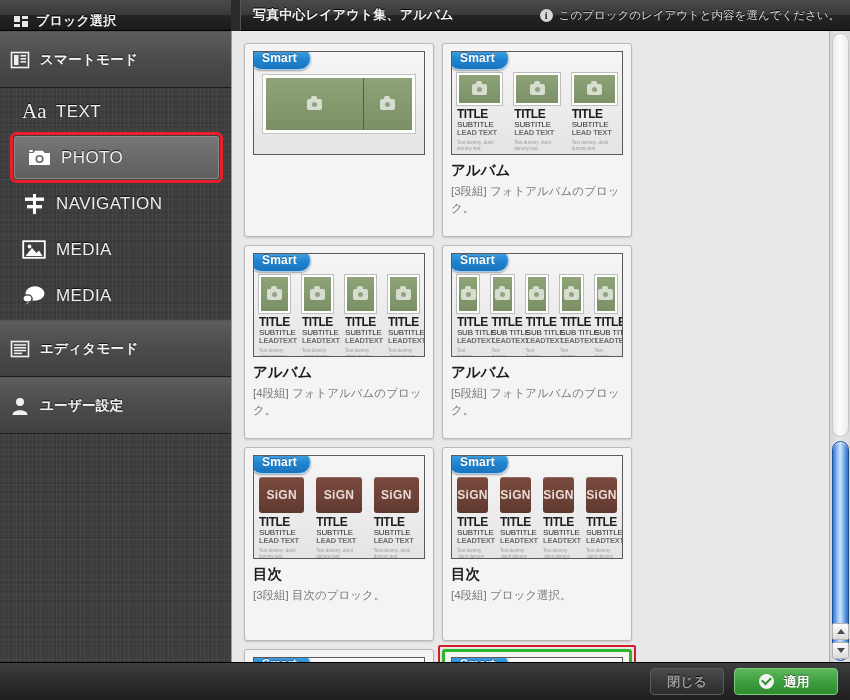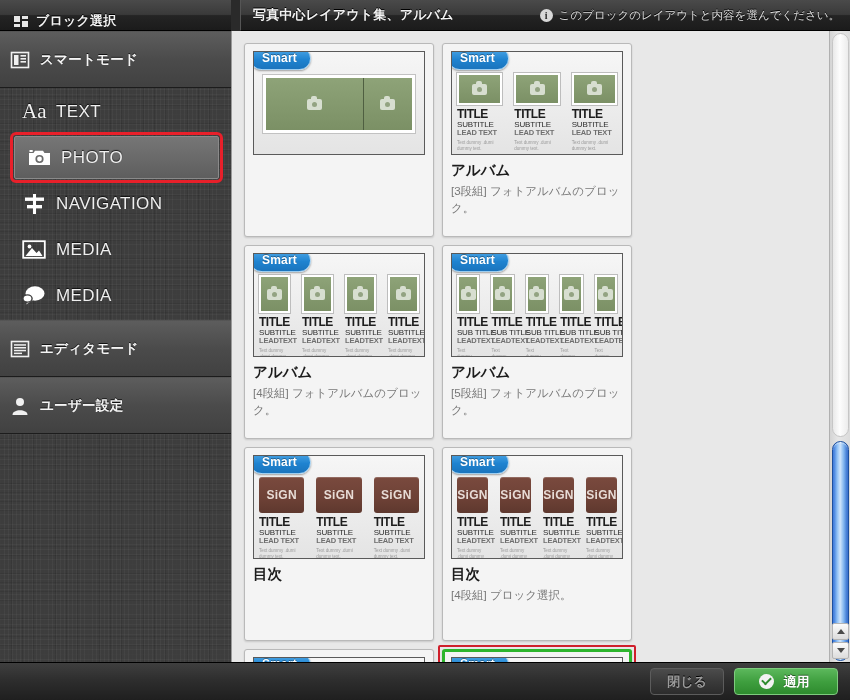--- a/index.html
+++ b/index.html
@@ -591,20 +591,21 @@
               <div class="tcol">
                   <div class="sign-box">SiGN</div>
                 <div class="t-title">TITLE</div>
                 <div class="t-sub">SUBTITLE</div>
                 <div class="t-lead">LEAD TEXT</div>
                 <div class="t-dummy">Text dummy .dumi dummy text.</div>
                 </div>
             </div>
           </div>
           <div class="card-title">目次</div>
+          <div class="card-desc">[3段組] 目次のブロック。</div>
         </div>
       </div>
 
       <div class="card-slot">
         <div class="card">
           <div class="thumb">
             <span class="smart-badge">Smart</span>
             <div class="tcols">
               <div class="tcol">
                   <div class="sign-box">SiGN</div>

